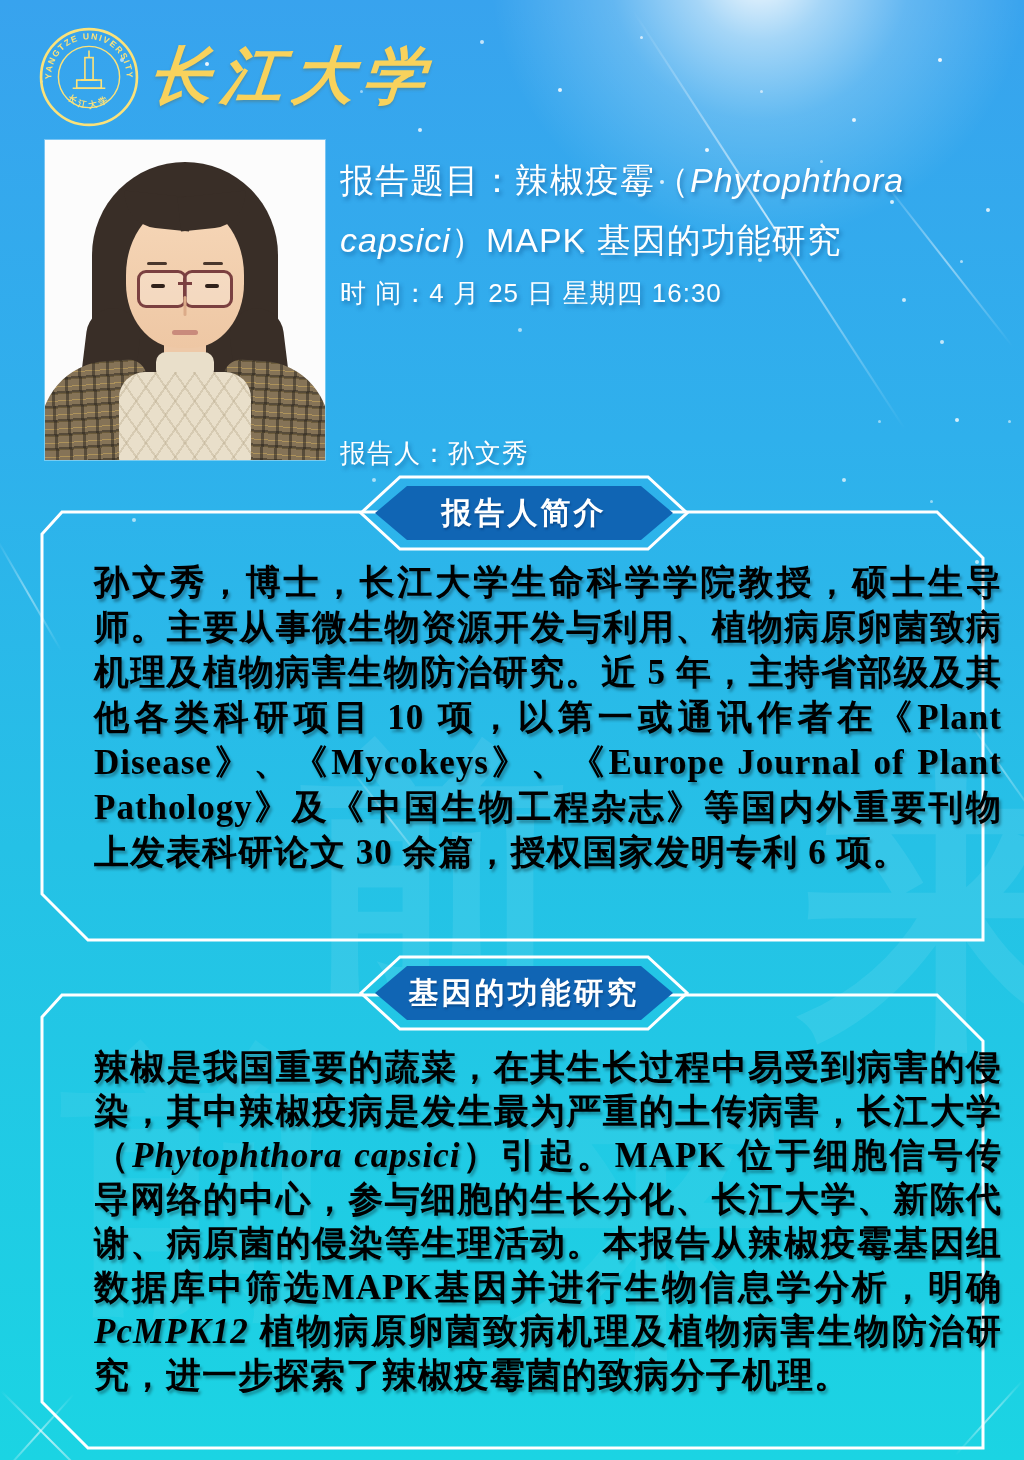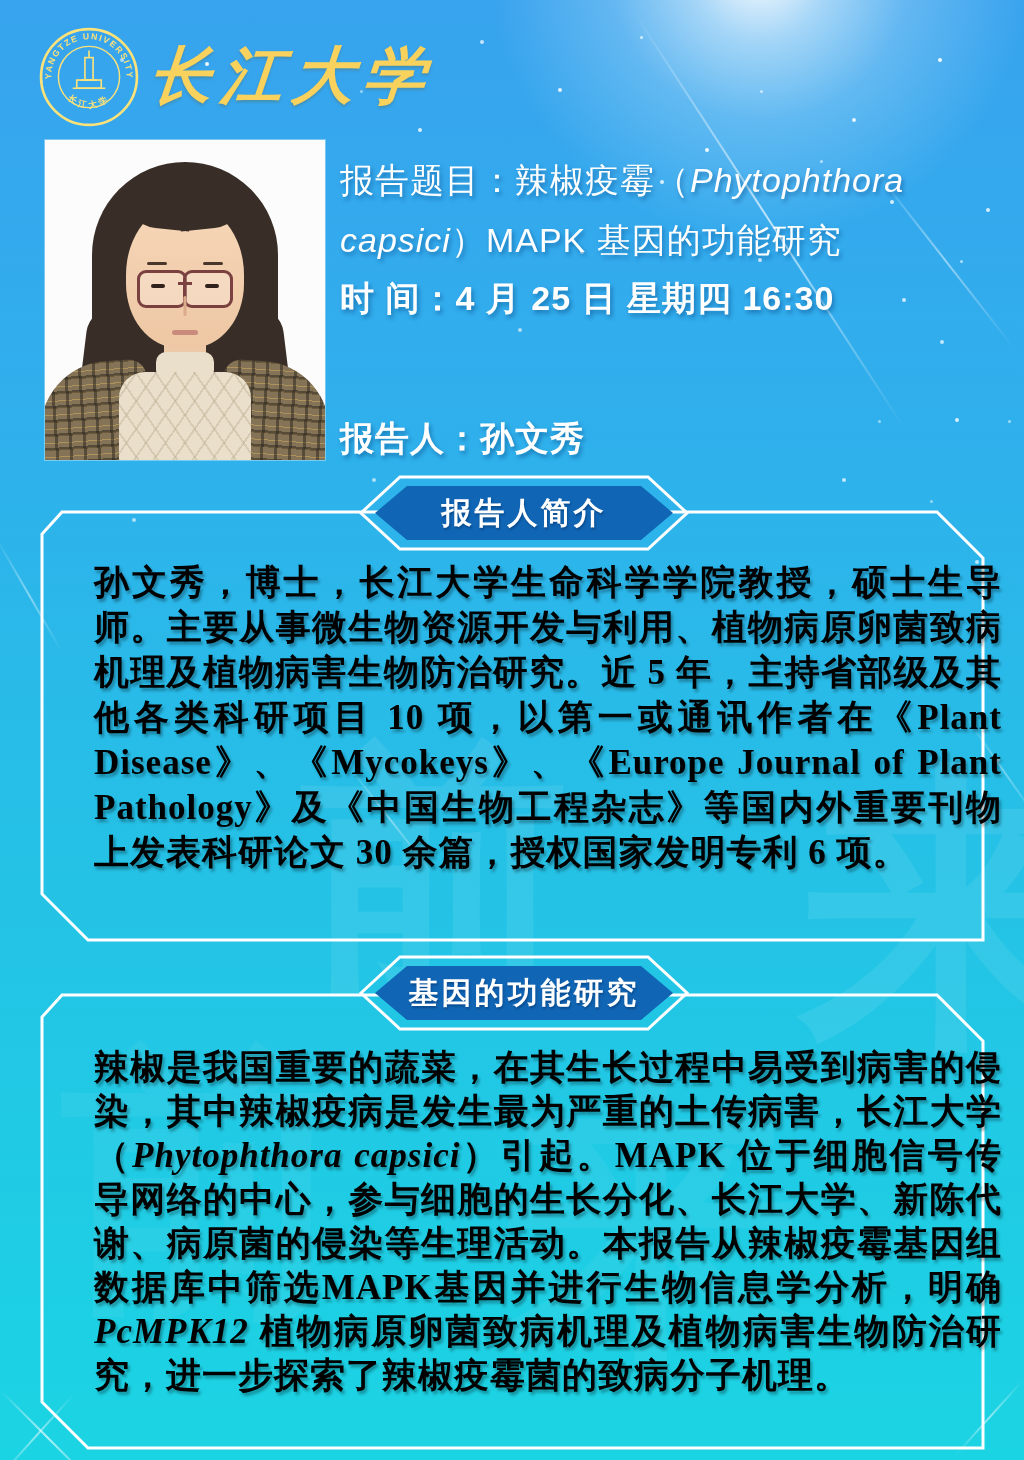--- a/index.html
+++ b/index.html
@@ -75,23 +75,23 @@
   .blazerL,.blazerR{top:222px;width:110px;height:100px;background-color:#857357;
     background-image:repeating-linear-gradient(0deg,rgba(40,35,28,.5) 0 3px,transparent 3px 14px),
       repeating-linear-gradient(90deg,rgba(40,35,28,.5) 0 3px,transparent 3px 14px),
       repeating-linear-gradient(0deg,rgba(224,186,96,.45) 0 1px,transparent 1px 7px);}
   .blazerL{left:-6px;border-radius:70px 18px 0 0;transform:rotate(-4deg);}
   .blazerR{right:-6px;border-radius:18px 70px 0 0;transform:rotate(4deg);}
   
   .hero-title{position:absolute;left:340px;top:150px;width:668px;color:#fff;font-weight:400;
     font-size:34px;line-height:60px;letter-spacing:1px;text-shadow:2px 3px 4px rgba(0,60,120,.45);}
   .hero-title .it{font-style:italic;}
-  .info-line{position:absolute;left:340px;color:#fff;font-weight:700;font-size:34px;letter-spacing:1px;
+  .info-line{position:absolute;left:340px;color:#fff;font-weight:400;font-size:26px;letter-spacing:1px;
     text-shadow:2px 3px 4px rgba(0,60,120,.45);}
-  .i1{top:276px;} .i2{top:346px;} .i3{top:416px;}
+  .i1{top:276px;} .i2{top:346px;} .i3{top:436px;}
   
   .box-svg{position:absolute;left:40px;width:945px;}
   .b1{top:510px;height:432px;} .b2{top:993px;height:457px;}
   .badge{position:absolute;width:330px;height:78px;left:359px;}
   .bd1{top:474px;text-align:center;} .bd2{top:954px;}
   .badge .label{position:absolute;left:0;top:0;width:100%;height:100%;display:flex;align-items:center;justify-content:center;
     color:#fff;font-weight:700;font-size:30px;letter-spacing:3px;text-shadow:1px 2px 2px rgba(0,40,90,.4);}
   .body-text{position:absolute;color:#000;font-family:"Liberation Serif",serif;font-weight:700;
     text-align:justify;text-shadow:2px 3px 3px rgba(0,0,0,.32);letter-spacing:1px;margin-left:36px;}
   .p1{left:58px;top:560px;width:908px;font-size:35px;line-height:45px;}

